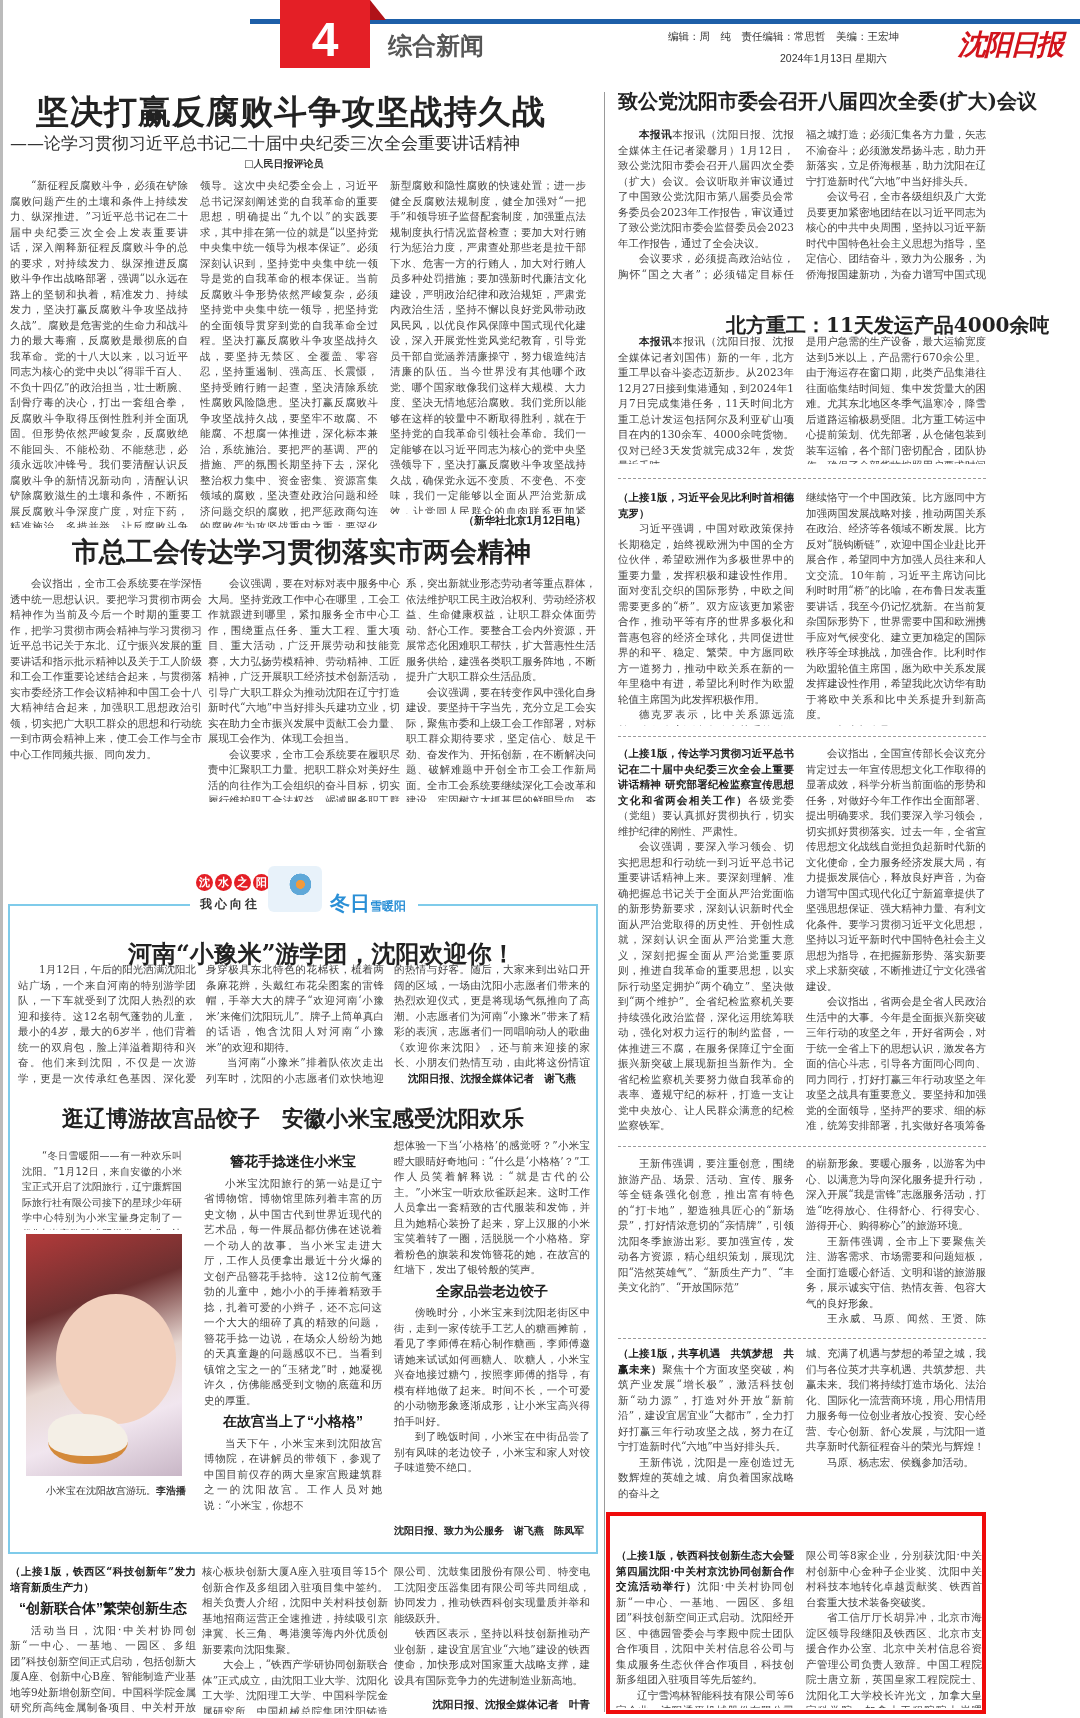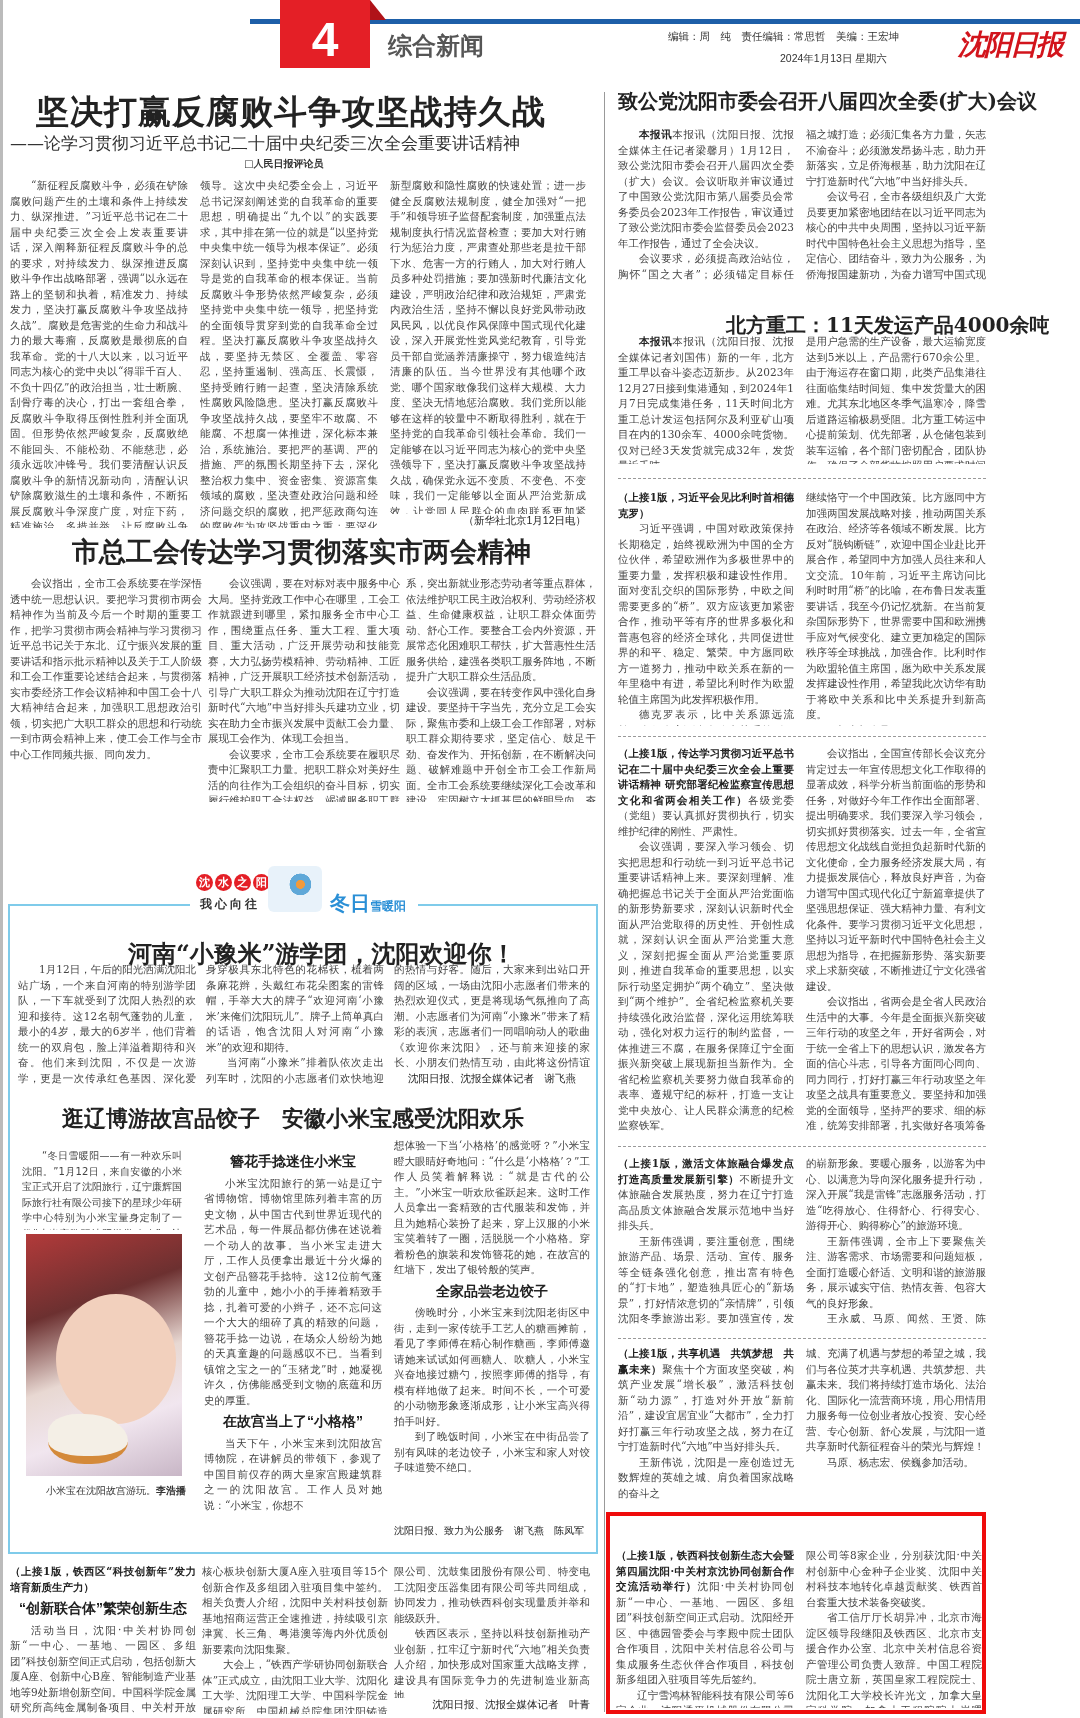--- a/index.html
+++ b/index.html
@@ -16,21 +16,21 @@
 .h1{font-family:"DejaVu Serif",serif;font-weight:bold;color:#222;white-space:nowrap}
 .sub{font-family:"DejaVu Sans",sans-serif;color:#333;white-space:nowrap}
 .col{position:absolute;font-size:10.5px;line-height:15.5px;color:#444;text-align:justify;overflow:hidden}
 .col p{text-indent:2em}
 .col p.noind{text-indent:0}
 .col b{color:#222}
 .vrule{position:absolute;width:1px;background:#999}
 .dash{position:absolute;height:0;border-top:1px dashed #999}
 .bluebox{position:absolute;border:2px solid #7fcbea}
 .redbox{position:absolute;border:4px solid #ef0b0b}
-.byline{font-family:"Liberation Sans",sans-serif;font-weight:normal;font-size:10.5px;color:#222;text-align:right}
+.byline{font-family:"Liberation Sans",sans-serif;font-weight:bold;font-size:10.5px;color:#222;text-align:right}
 .subhead{font-family:"Liberation Sans",sans-serif;font-weight:bold;font-size:14px;color:#222;text-align:center;margin:6px 0}
 .photo{position:absolute;background:linear-gradient(160deg,#b23a3a 0%,#6c3030 30%,#e8d8d2 55%,#f1e6ef 75%,#c8b6c6 100%);}
 .photo .face{position:absolute;left:30px;top:60px;width:120px;height:130px;border-radius:50%;background:#f2d0bd}
 .photo .bread{position:absolute;left:22px;top:180px;width:80px;height:50px;border-radius:40% 60% 50% 50%;background:#f4efe6;border-bottom:8px solid #d48a3a}
 .banner-line{position:absolute;height:2px;background:#7fcbea}
 .banner-dots{position:absolute;font-family:"Liberation Sans",sans-serif;font-weight:bold;font-size:11px;color:#fff}
 .banner-dots span{display:inline-block;width:17px;height:17px;border-radius:50%;background:#e41f26;text-align:center;line-height:17px;margin-right:2px}
 .banner-t1{position:absolute;font-family:"Liberation Sans",sans-serif;font-size:12px;font-weight:bold;color:#333;letter-spacing:3px}
 .banner-t2{position:absolute;font-family:"Liberation Sans",sans-serif;font-size:20px;font-weight:bold;color:#2a8fd6}
 .banner-t2 small{font-size:12px}
@@ -165,21 +165,20 @@
 </div>
 <div class="col" style="left:394px;top:1138px;width:196px;height:384px">
   <p class="noind">想体验一下当‘小格格’的感觉呀？”小米宝瞪大眼睛好奇地问：“什么是‘小格格’？”工作人员笑着解释说：“就是古代的公主。”小米宝一听欢欣雀跃起来。这时工作人员拿出一套精致的古代服装和发饰，并且为她精心装扮了起来，穿上汉服的小米宝笑着转了一圈，活脱脱一个小格格。穿着粉色的旗装和发饰簪花的她，在故宫的红墙下，发出了银铃般的笑声。</p>
   <div class="subhead">全家品尝老边饺子</div>
   <p>傍晚时分，小米宝来到沈阳老街区中街，走到一家传统手工艺人的糖画摊前，看见了李师傅在精心制作糖画，李师傅邀请她来试试如何画糖人、吹糖人，小米宝兴奋地接过糖勺，按照李师傅的指导，有模有样地做了起来。时间不长，一个可爱的小动物形象逐渐成形，让小米宝高兴得拍手叫好。</p>
   <p>到了晚饭时间，小米宝在中街品尝了别有风味的老边饺子，小米宝和家人对饺子味道赞不绝口。</p>
 </div>
 <div class="abs byline" style="left:394px;top:1524px;width:196px;text-align:left;font-size:10px">沈阳日报、致力为公服务　谢飞燕　陈凤军</div>
 
 <div class="col" style="left:618px;top:1156px;width:176px;height:170px">
-  <p class="noind"><b>（上接1版，激活文体旅融合爆发点　打造高质量发展新引擎）</b><span>不断提升文体旅融合发展热度，努力在辽宁打造高品质文体旅融合发展示范地中当好排头兵。</span></p>
   <p>王新伟强调，要注重创意，围绕旅游产品、场景、活动、宣传、服务等全链条强化创意，推出富有特色的“打卡地”，塑造独具匠心的“新场景”，打好情浓意切的“亲情牌”，引领沈阳冬季旅游出彩。要加强宣传，发动各方资源，精心组织策划，展现沈阳“浩然英雄气”、“新质生产力”、“丰美文化韵”、“开放国际范”</p>
 </div>
 <div class="col" style="left:806px;top:1156px;width:180px;height:170px">
   <p class="noind">的崭新形象。要暖心服务，以游客为中心、以满意为导向深化服务提升行动，深入开展“我是雷锋”志愿服务活动，打造“吃得放心、住得舒心、行得安心、游得开心、购得称心”的旅游环境。</p>
   <p>王新伟强调，全市上下要聚焦关注、游客需求、市场需要和问题短板，全面打造暖心舒适、文明和谐的旅游服务，展示诚实守信、热情友善、包容大气的良好形象。</p>
   <p>王永威、马原、闻然、王贤、陈弘、苏立明、王会奇、李刚、于振刚参加会议。</p>
 </div>
 <div class="dash" style="left:618px;top:1338px;width:368px"></div>
 
 <div class="col" style="left:618px;top:1346px;width:176px;height:156px">
@@ -195,21 +194,21 @@
   <p class="noind"><b>（上接1版，铁西区“科技创新年”发力培育新质生产力）</b></p>
   <div class="subhead">“创新联合体”繁荣创新生态</div>
   <p>活动当日，沈阳·中关村协同创新“一中心、一基地、一园区、多组团”科技创新空间正式启动，包括创新大厦A座、创新中心B座、智能制造产业基地等9处新增创新空间。中国科学院金属研究所高纯金属制备项目、中关村开放基金项目、沈阳·中关村</p>
 </div>
 <div class="col" style="left:202px;top:1564px;width:186px;height:150px">
   <p class="noind">核心板块创新大厦A座入驻项目等15个创新合作及多组团入驻项目集中签约。相关负责人介绍，沈阳中关村科技创新基地招商运营正全速推进，持续吸引京津冀、长三角、粤港澳等海内外优质创新要素向沈阳集聚。</p>
   <p>大会上，“铁西产学研协同创新联合体”正式成立，由沈阳工业大学、沈阳化工大学、沈阳理工大学、中国科学院金属研究所、中国机械总院集团沈阳铸造研究所有</p>
 </div>
 <div class="col" style="left:394px;top:1564px;width:196px;height:134px">
   <p class="noind">限公司、沈鼓集团股份有限公司、特变电工沈阳变压器集团有限公司等共同组成，协同发力，推动铁西科创实现量质并举和能级跃升。</p>
-  <p>铁西区表示，坚持以科技创新推动产业创新，扛牢辽宁新时代“六地”相关负责人介绍，加快形成对国家重大战略支撑，建设具有国际竞争力的先进制造业新高地。</p>
+  <p>铁西区表示，坚持以科技创新推动产业创新，建设宜居宜业“六地”建设的铁西使命，加快形成对国家重大战略支撑，建设具有国际竞争力的先进制造业新高地。</p>
 </div>
 <div class="abs byline" style="left:394px;top:1698px;width:196px">沈阳日报、沈报全媒体记者　叶青</div>
 
 <div class="redbox" style="left:606px;top:1512px;width:380px;height:202px"></div>
 <div class="col" style="left:616px;top:1548px;width:178px;height:160px">
   <p class="noind"><b>（上接1版，铁西科技创新生态大会暨第四届沈阳·中关村京沈协同创新合作交流活动举行）</b><span>沈阳·中关村协同创新“一中心、一基地、一园区、多组团”科技创新空间正式启动。沈阳经开区、中德园管委会与李殿中院士团队合作项目，沈阳中关村信息谷公司与集成服务生态伙伴合作项目，科技创新多组团入驻项目等先后签约。</span></p>
   <p>辽宁雪鸿林智能科技有限公司等6家企业、沈阳透平机械股份有限公司等10家企业、沈阳鼓风机集团齿轮压缩机有</p>
 </div>
 <div class="col" style="left:806px;top:1548px;width:176px;height:160px">
   <p class="noind">限公司等8家企业，分别获沈阳·中关村创新中心金种子企业奖、沈阳中关村科技本地转化卓越贡献奖、铁西首台套重大技术装备突破奖。</p>

